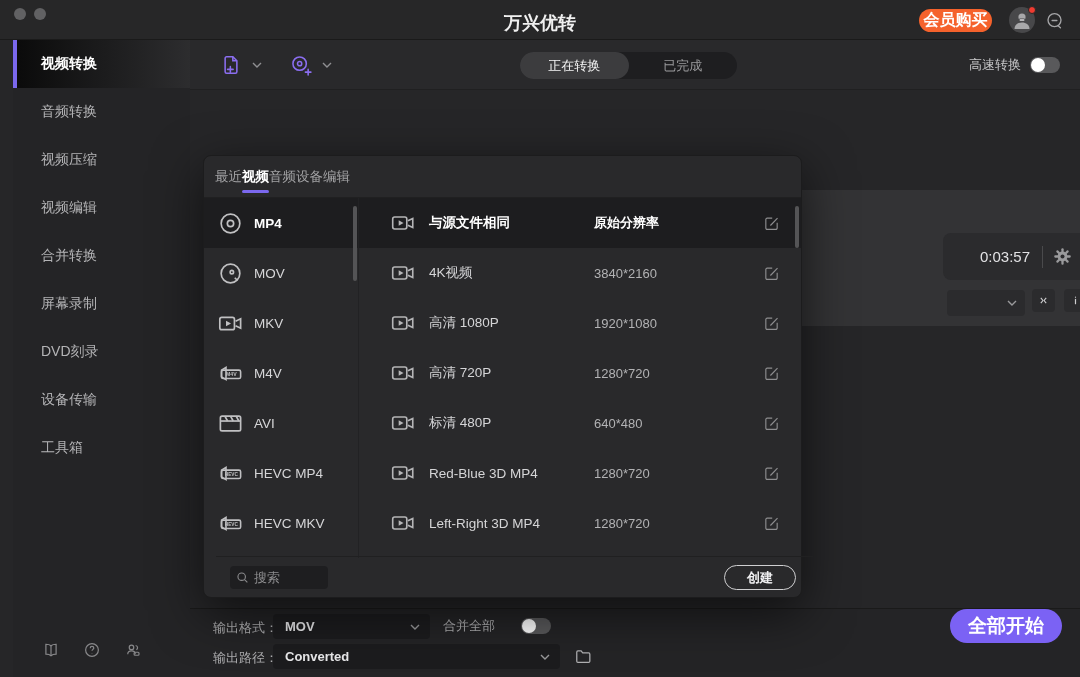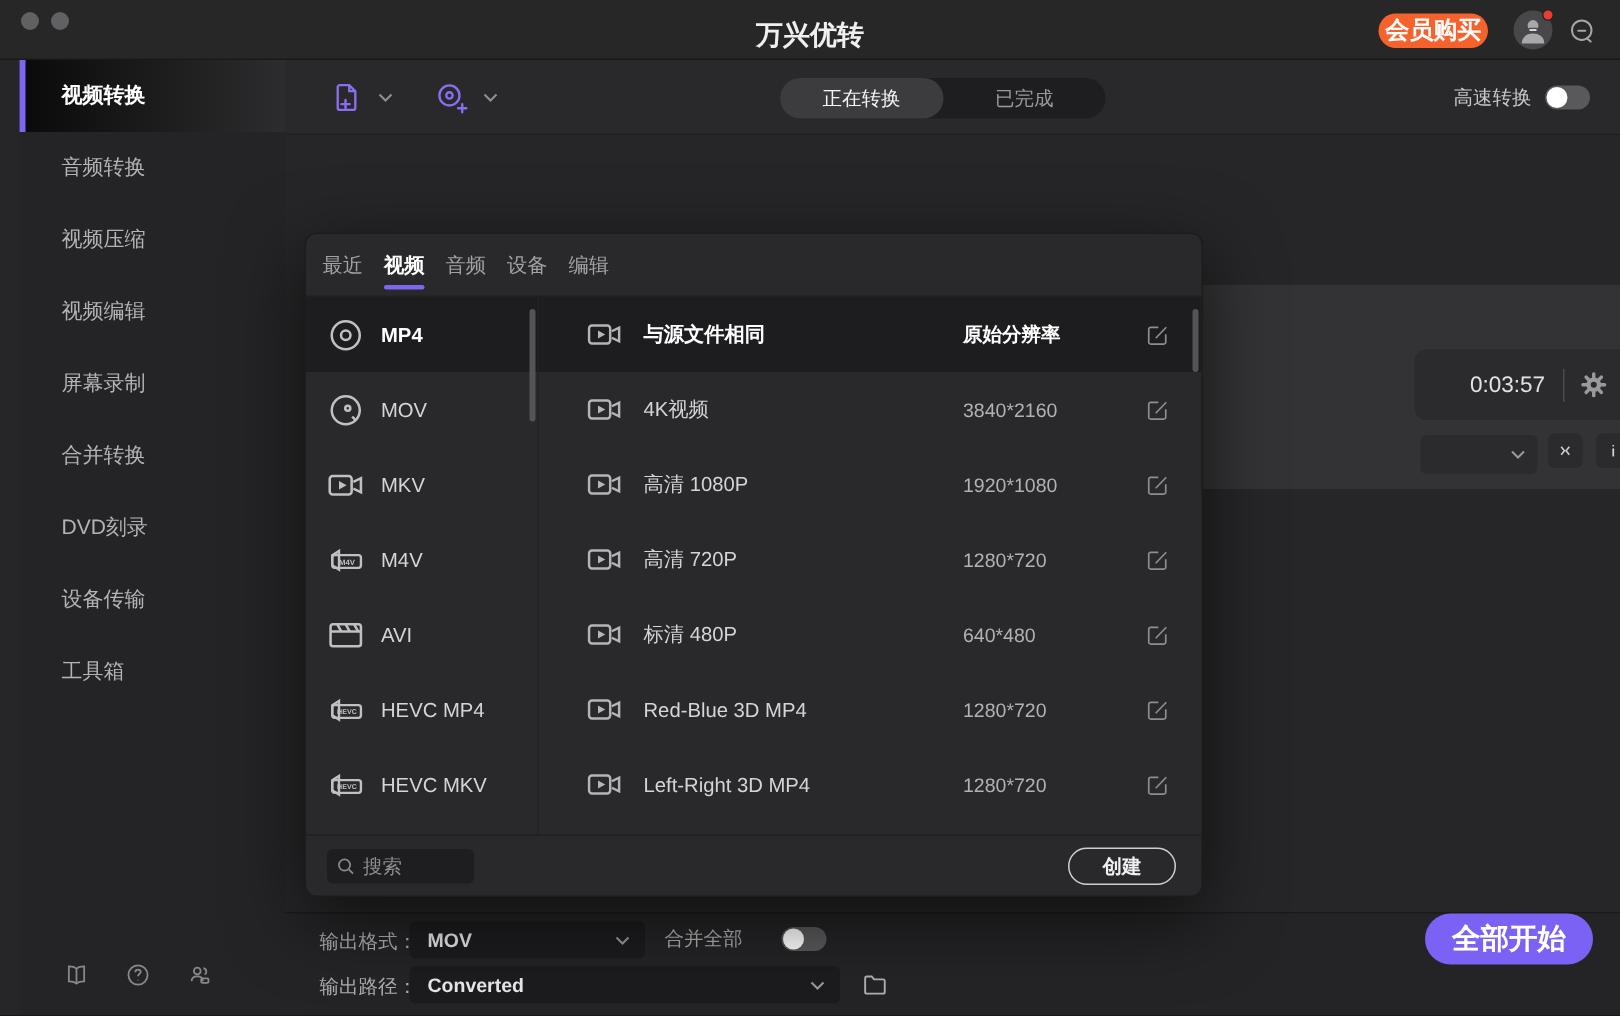--- a/index.html
+++ b/index.html
@@ -55,41 +55,41 @@
   .time-box { position:absolute; left:546px; top:43px; width:144px; height:47px; background:#2b2b2d; border-radius:8px; display:flex; align-items:center; }
   .time-txt { position:absolute; right:57px; color:#e2e2e4; font-size:15px; }
   .time-div { position:absolute; right:44px; width:1px; height:22px; background:#4a4a4c; }
   .gear { position:absolute; right:14px; width:21px; height:21px; color:#9a9a9c; cursor:pointer; }
   .fmt-drop { position:absolute; left:550px; top:100px; width:78px; height:26px; background:#2b2b2d; border-radius:4px; }
   .fmt-drop .chev { position:absolute; right:8px; top:10px; width:10px; height:6px; color:#9a9a9c; }
   .sq-btn { position:absolute; top:99px; width:23px; height:23px; background:#2b2b2d; border-radius:4px; color:#cfcfd1; display:flex; align-items:center; justify-content:center; cursor:pointer; }
 
   
   .popup { position:absolute; left:203px; top:155px; width:599px; height:443px; background:#29292b; border:1px solid #1c1c1d; border-radius:8px; box-shadow:0 14px 50px rgba(0,0,0,.6); z-index:20; }
-  .pp-tabs { position:absolute; left:0; top:0; width:100%; height:42px; display:flex; align-items:center; gap:14px; padding-left:11px; border-bottom:1px solid #202021; }
+  .pp-tabs { position:absolute; left:0; top:0; width:100%; height:42px; display:flex; align-items:center; padding-left:11px; border-bottom:1px solid #202021; }
   .pp-tab { font-size:13.5px; color:#a2a2a4; cursor:pointer; position:relative; padding:12px 0; }
   .pp-tab.active { color:#ffffff; font-weight:700; }
   .pp-tab.active::after { content:""; position:absolute; left:0; bottom:5px; width:100%; height:3px; border-radius:2px; background:#7b68ee; }
   .pp-body { position:absolute; left:0; top:42px; width:100%; height:360px; display:flex; }
   .pp-left { width:155px; border-right:1px solid #222224; position:relative; }
   .pp-right { flex:1; position:relative; }
   .row { height:50px; display:flex; align-items:center; cursor:pointer; }
   .row.sel { background:#1d1d1f; }
   .fmt-row { padding-left:13px; gap:10px; }
   .fmt-ic { width:27px; height:27px; color:#c0c0c2; flex:none; }
   .fmt-name { font-size:13.5px; color:#d5d5d7; }
   .row.sel .fmt-name { color:#ffffff; font-weight:700; }
   .preset-row { padding-left:31px; gap:13px; }
   .cam-ic { width:26px; height:26px; color:#b5b5b7; flex:none; }
   .preset-name { font-size:13.5px; color:#d5d5d7; width:152px; }
-  .preset-res { font-size:13px; color:#b2b2b4;margin-left:48px; }
+  .preset-res { font-size:13px; color:#b2b2b4; }
   .row.sel .preset-name, .row.sel .preset-res { color:#ffffff;font-weight:bold; }
   .edit-btn { position:absolute; right:21px; width:17px; height:17px; color:#8e8e90; cursor:pointer; }
   .scrollbar { position:absolute; width:4px; border-radius:2px; background:#545456; }
-  .pp-footer { position:absolute; left:0; bottom:0; width:100%; height:41px; border-top:1px solid #202021; }
+  .pp-footer { position:absolute; left:12px; bottom:0; width:100%; height:41px; border-top:1px solid #202021; }
   .search-box { position:absolute; left:14px; top:9px; width:98px; height:23px; background:#1e1e20; border-radius:4px; display:flex; align-items:center; padding-left:6px; gap:5px; }
   .search-box svg { width:13px; height:13px; color:#8a8a8c; flex:none; }
   .search-box input { background:transparent; border:none; outline:none; color:#d8d8da; font-size:13px; width:70px; font-family:inherit; }
   .search-box input::placeholder { color:#8f8f91; }
   .create-btn { position:absolute; right:17px; top:8px; width:72px; height:25px; border:1.5px solid #cfcfd1; border-radius:13px; background:transparent; color:#f0f0f2; font-size:13px; font-weight:700; display:flex; align-items:center; justify-content:center; cursor:pointer; }
 
   
   .bottombar { position:absolute; left:190px; top:608px; width:890px; height:69px; background:#242426; border-top:1px solid #1a1a1a; }
   .bb-label { position:absolute; color:#aeaeb0; font-size:13px; }
   .select { position:absolute; background:#1c1c1e; border-radius:4px; display:flex; align-items:center; padding:0 12px; cursor:pointer; }
@@ -135,24 +135,24 @@
     <div class="side-item">
         <span>音频转换</span>
       </div>
     <div class="side-item">
         <span>视频压缩</span>
       </div>
     <div class="side-item">
         <span>视频编辑</span>
       </div>
     <div class="side-item">
+        <span>合并转换</span>
+      </div>
+    <div class="side-item">
         <span>屏幕录制</span>
-      </div>
-    <div class="side-item">
-        <span>合并转换</span>
       </div>
     <div class="side-item">
         <span>DVD刻录</span>
       </div>
     <div class="side-item">
         <span>设备传输</span>
       </div>
     <div class="side-item">
         <span>工具箱</span>
       </div>

